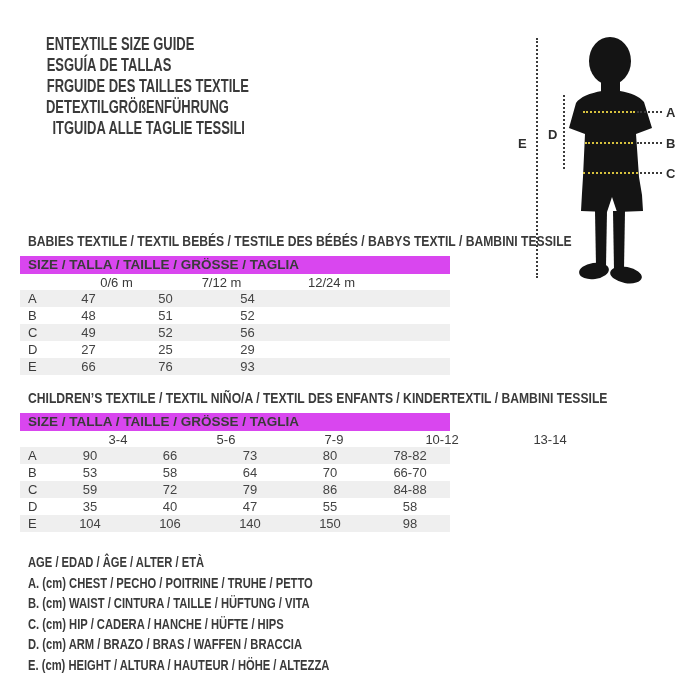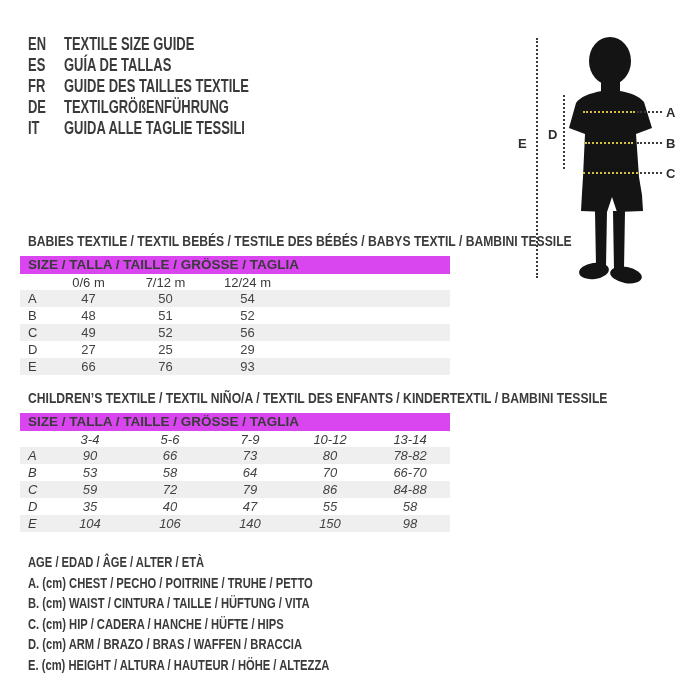--- a/index.html
+++ b/index.html
@@ -6,39 +6,39 @@
   html,body { width:700px; height:700px; }
   body {
     position:relative;
     background:#ffffff;
     font-family:"Liberation Sans", sans-serif;
     color:#3a3a3a;
     overflow:hidden;
   }
 
   
-  .lang-list { position:absolute; left:28px; top:34px; }
+  .lang-list { position:absolute; left:28px; top:34px;text-align:right; }
   .lang-row { display:flex; height:21px; align-items:center;
               font-size:18px; font-weight:700; letter-spacing:0;
               transform:scaleX(0.72); transform-origin:0 50%; white-space:nowrap; }
   .lang-code { width:50px; }
 
   
   .section-heading { position:absolute; left:28px; font-size:15px; font-weight:700;
                      white-space:nowrap; transform:scaleX(0.81); transform-origin:0 50%; }
 
   
   .size-table { position:absolute; left:20px; width:430px; font-size:13px; }
   .size-bar { height:18px; line-height:18px; background:#d946ef;
               padding-left:8px; font-weight:700; font-size:13.5px; color:#3a3a3a;
               white-space:nowrap; }
   .grid-row { display:grid; align-items:center; }
   .grid-row.babies { grid-template-columns:30px 77px 77px 87px 1fr; }
-  .grid-row.children { grid-template-columns:30px 80px 80px 80px 80px 80px;font-style:italic; }
-  .col-header { height:16px; font-size:13px; color:#3a3a3a; }
+  .grid-row.children { grid-template-columns:30px 80px 80px 80px 80px 80px; }
+  .col-header { height:16px; font-size:13px; color:#3a3a3a;gap:28px; }
   .data-row { height:17px; color:#444; }
   .data-row.striped { background:#efefef; }
   .cell { text-align:center; }
   .cell.label { text-align:left; padding-left:8px; color:#3a3a3a; }
 
   
   .legend { position:absolute; left:28px; top:552px; }
   .legend-line { height:20.5px; line-height:20.5px; font-size:14px; font-weight:700;
                  white-space:nowrap; transform:scaleX(0.80); transform-origin:0 50%; }
 

